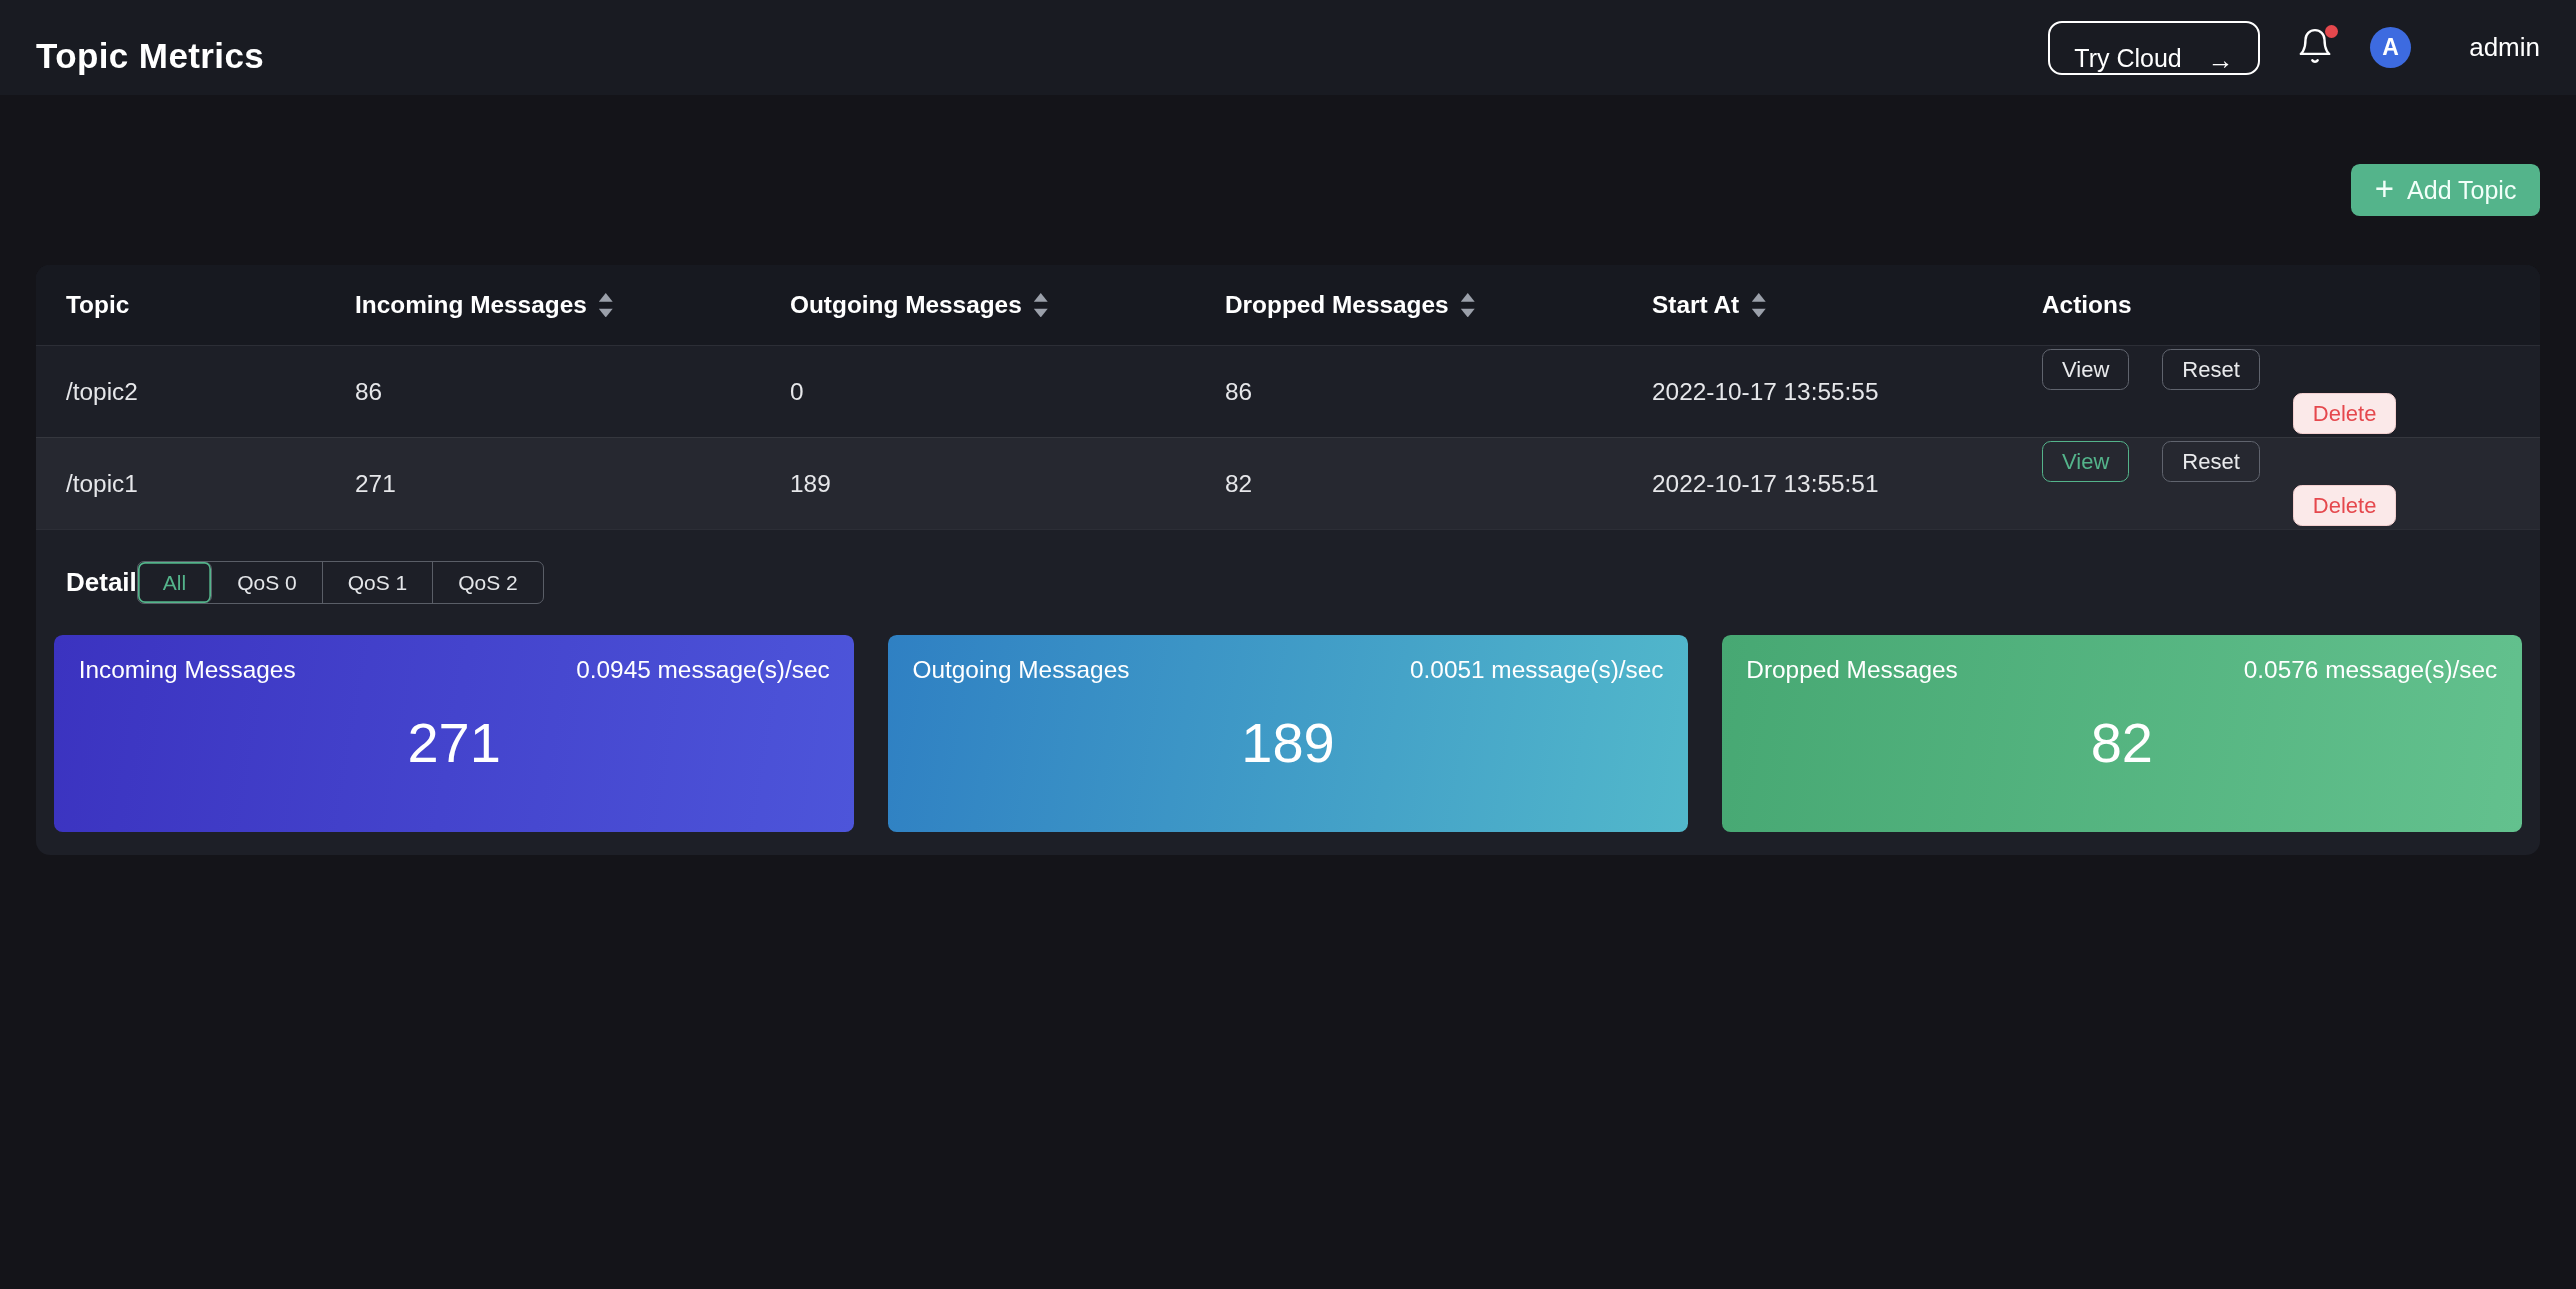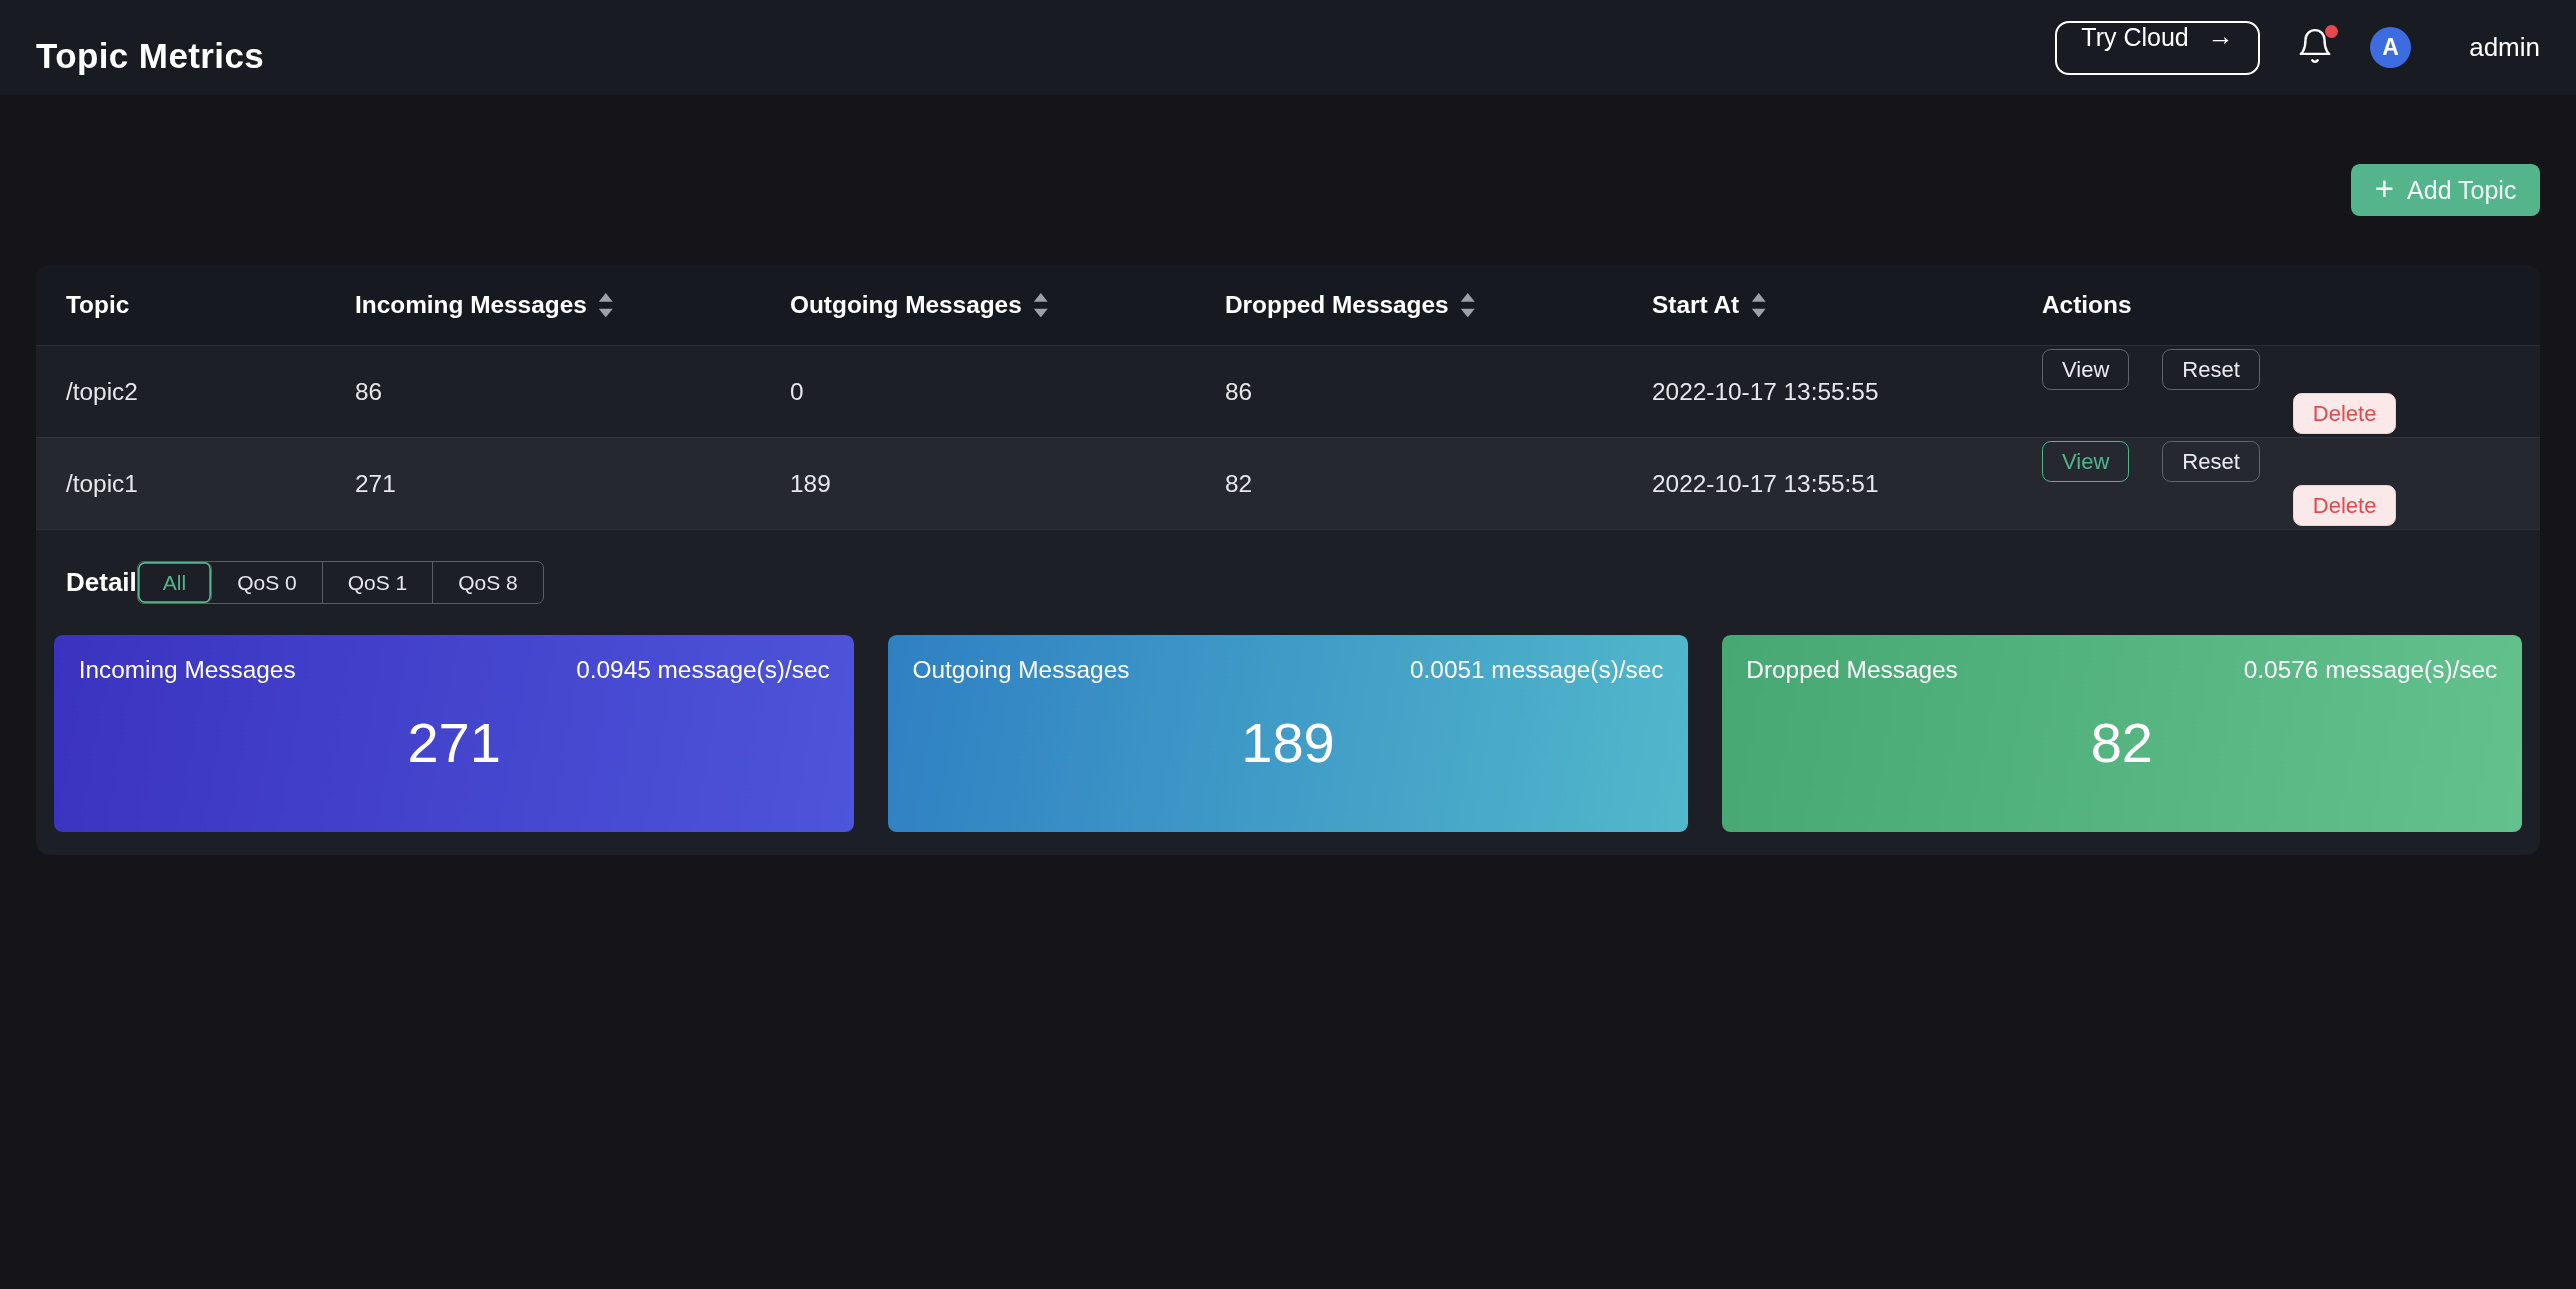--- a/index.html
+++ b/index.html
@@ -13,21 +13,21 @@
 
   
   .app-header {
     height:95px; background:#191b22;
     display:flex; align-items:center; justify-content:space-between;
     padding:0 36px;
   }
   .app-title { font-size:35px; font-weight:bold; letter-spacing:0.4px;margin-top:16px; }
   .header-right { display:flex; align-items:center; gap:35px; }
   .try-cloud-btn {
-    display:flex; align-items:flex-start; gap:19px;
+    display:flex; align-items:flex-end; gap:26px;
     height:54px; padding:0 24.4px;
     background:transparent; border:2.2px solid #ffffff; border-radius:14px;
     color:#ffffff; font-size:25px; cursor:pointer; font-family:inherit;
   }
   .try-cloud-arrow { font-size:26px; line-height:1; }
   .bell-wrap { position:relative; width:40px; height:40px; cursor:pointer; display:flex; align-items:center; justify-content:center; }
   .bell-dot { position:absolute; top:-2.6px; right:-2.6px; width:13px; height:13px; border-radius:50%; }
   .user-wrap { display:flex; align-items:center; gap:14px; cursor:pointer; }
   .avatar {
     width:41px; height:41px; border-radius:50%;
@@ -210,21 +210,21 @@
         <button class="btn-sm btn-danger">Delete</button>
       </div>
     </div>
 
     <div class="detail-bar">
       <div class="detail-title">Detail</div>
       <div class="qos-group">
         <button class="qos-btn active">All</button>
         <button class="qos-btn">QoS 0</button>
         <button class="qos-btn">QoS 1</button>
-        <button class="qos-btn">QoS 8</button>
+        <button class="qos-btn">QoS 2</button>
       </div>
     </div>
 
     <div class="cards">
       <div class="card" style="background: linear-gradient(100deg, rgb(59, 51, 192), rgb(77, 85, 218));">
         <div class="card-top">
           <span>Incoming Messages</span>
           <span>0.0945 message(s)/sec</span>
         </div>
         <div class="card-value">271</div>

